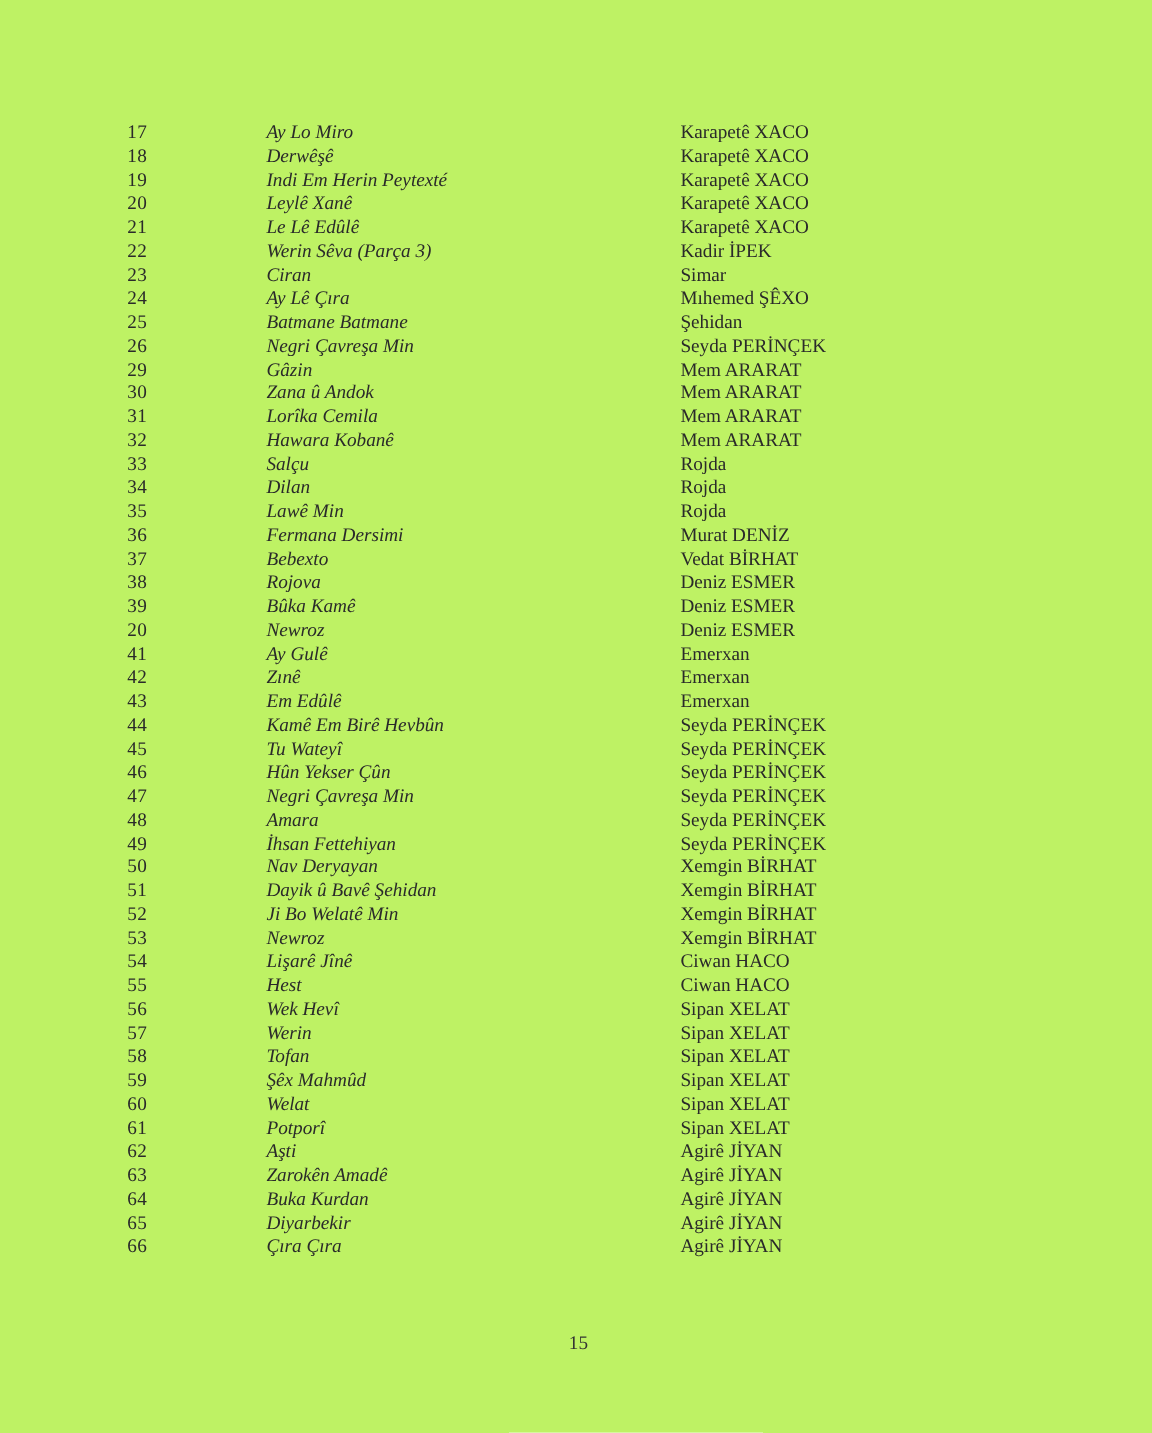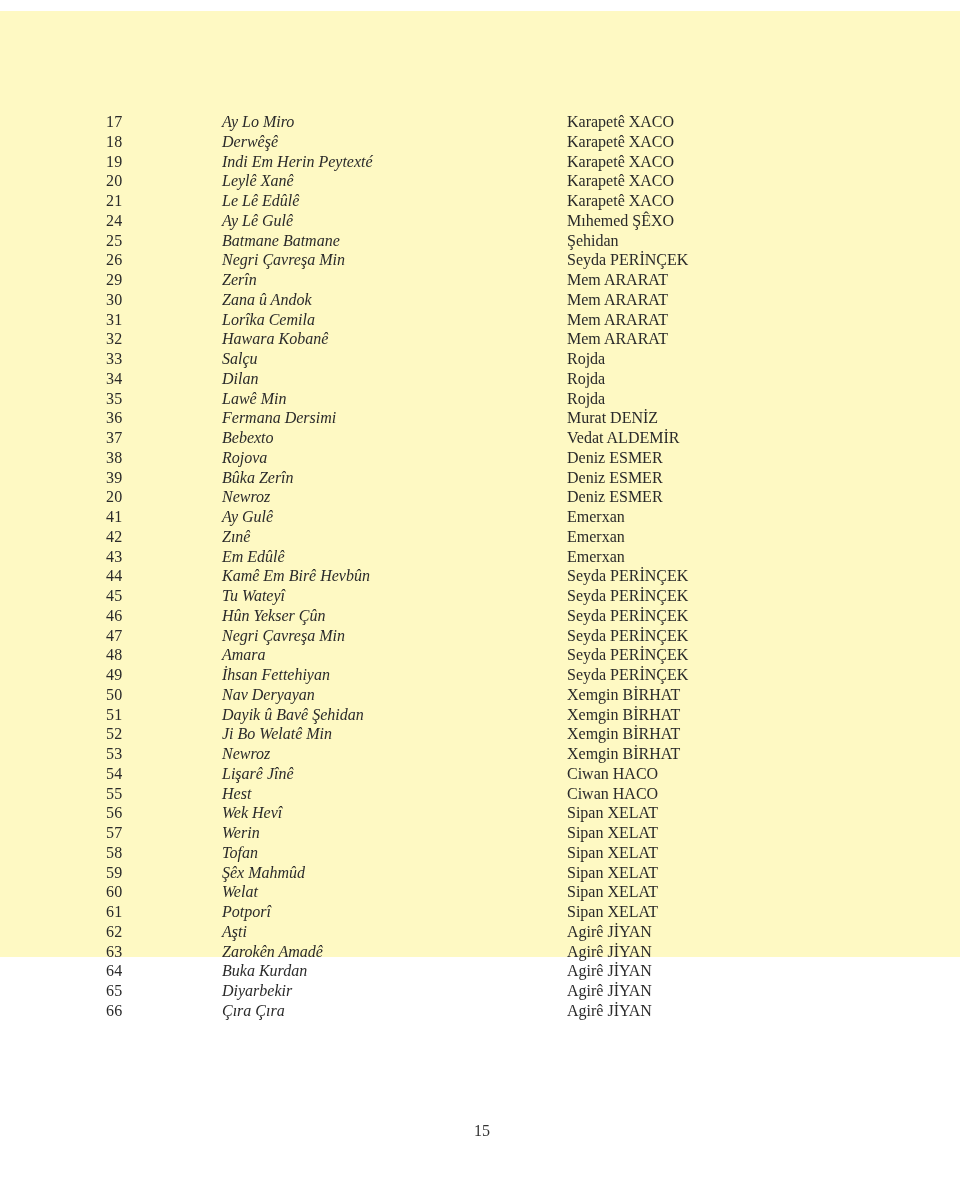--- a/index.html
+++ b/index.html
@@ -10,24 +10,24 @@
     body {
       width: 960px;
       height: 1194px;
       position: relative;
       overflow: hidden;
       font-family: "Liberation Serif", "DejaVu Serif", serif;
       color: #2a2a2a;
     }
     .page {
       position: absolute;
-      left: 0; top: 11px;
+      left: 0; top: 0;
       width: 960px;
-      height: 946px;
-      background: #fef9c3;
+      height: 1194px;
+      background: #bef264;
     }
     .list {
       position: absolute;
       left: 0;
       top: 101px;
       width: 960px;
     }
     .row {
       position: relative;
       height: 19.75px;
@@ -87,37 +87,47 @@
         <span class="num">20</span>
         <span class="title">Leylê Xanê</span>
         <span class="artist">Karapetê XACO</span>
       </div>
       <div class="row">
         <span class="num">21</span>
         <span class="title">Le Lê Edûlê</span>
         <span class="artist">Karapetê XACO</span>
       </div>
       <div class="row">
+        <span class="num">22</span>
+        <span class="title">Werin Sêva (Parça 3)</span>
+        <span class="artist">Kadir İPEK</span>
+      </div>
+      <div class="row">
+        <span class="num">23</span>
+        <span class="title">Ciran</span>
+        <span class="artist">Simar</span>
+      </div>
+      <div class="row">
         <span class="num">24</span>
-        <span class="title">Ay Lê Gulê</span>
+        <span class="title">Ay Lê Çıra</span>
         <span class="artist">Mıhemed ŞÊXO</span>
       </div>
       <div class="row">
         <span class="num">25</span>
         <span class="title">Batmane Batmane</span>
         <span class="artist">Şehidan</span>
       </div>
       <div class="row">
         <span class="num">26</span>
         <span class="title">Negri Çavreşa Min</span>
         <span class="artist">Seyda PERİNÇEK</span>
       </div>
       <div class="row">
         <span class="num">29</span>
-        <span class="title">Zerîn</span>
+        <span class="title">Gâzin</span>
         <span class="artist">Mem ARARAT</span>
       </div>
       <div class="row">
         <span class="num">30</span>
         <span class="title">Zana û Andok</span>
         <span class="artist">Mem ARARAT</span>
       </div>
       <div class="row">
         <span class="num">31</span>
         <span class="title">Lorîka Cemila</span>
@@ -144,30 +154,30 @@
         <span class="artist">Rojda</span>
       </div>
       <div class="row">
         <span class="num">36</span>
         <span class="title">Fermana Dersimi</span>
         <span class="artist">Murat DENİZ</span>
       </div>
       <div class="row">
         <span class="num">37</span>
         <span class="title">Bebexto</span>
-        <span class="artist">Vedat ALDEMİR</span>
+        <span class="artist">Vedat BİRHAT</span>
       </div>
       <div class="row">
         <span class="num">38</span>
         <span class="title">Rojova</span>
         <span class="artist">Deniz ESMER</span>
       </div>
       <div class="row">
         <span class="num">39</span>
-        <span class="title">Bûka Zerîn</span>
+        <span class="title">Bûka Kamê</span>
         <span class="artist">Deniz ESMER</span>
       </div>
       <div class="row">
         <span class="num">20</span>
         <span class="title">Newroz</span>
         <span class="artist">Deniz ESMER</span>
       </div>
       <div class="row">
         <span class="num">41</span>
         <span class="title">Ay Gulê</span>

